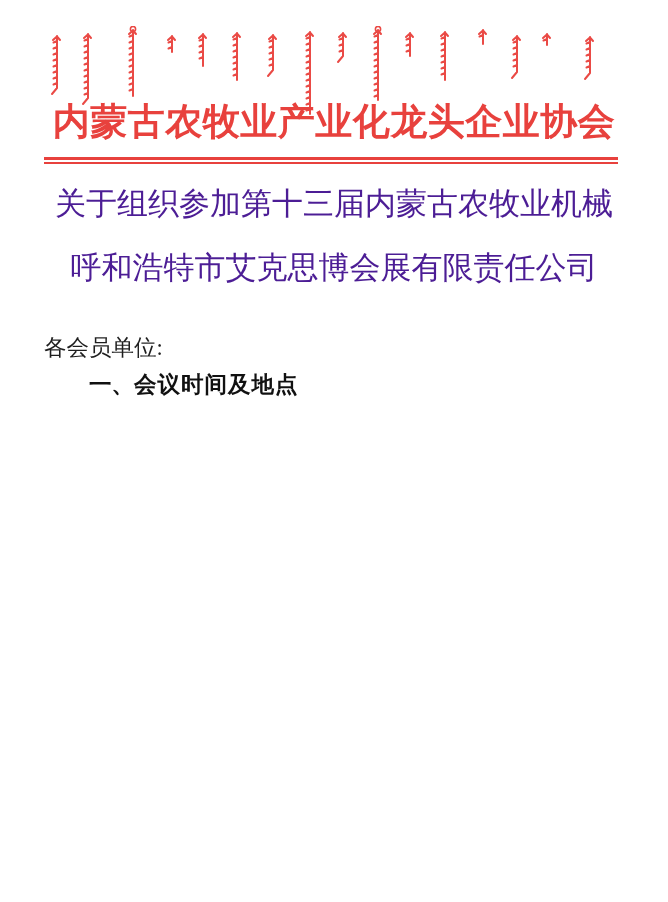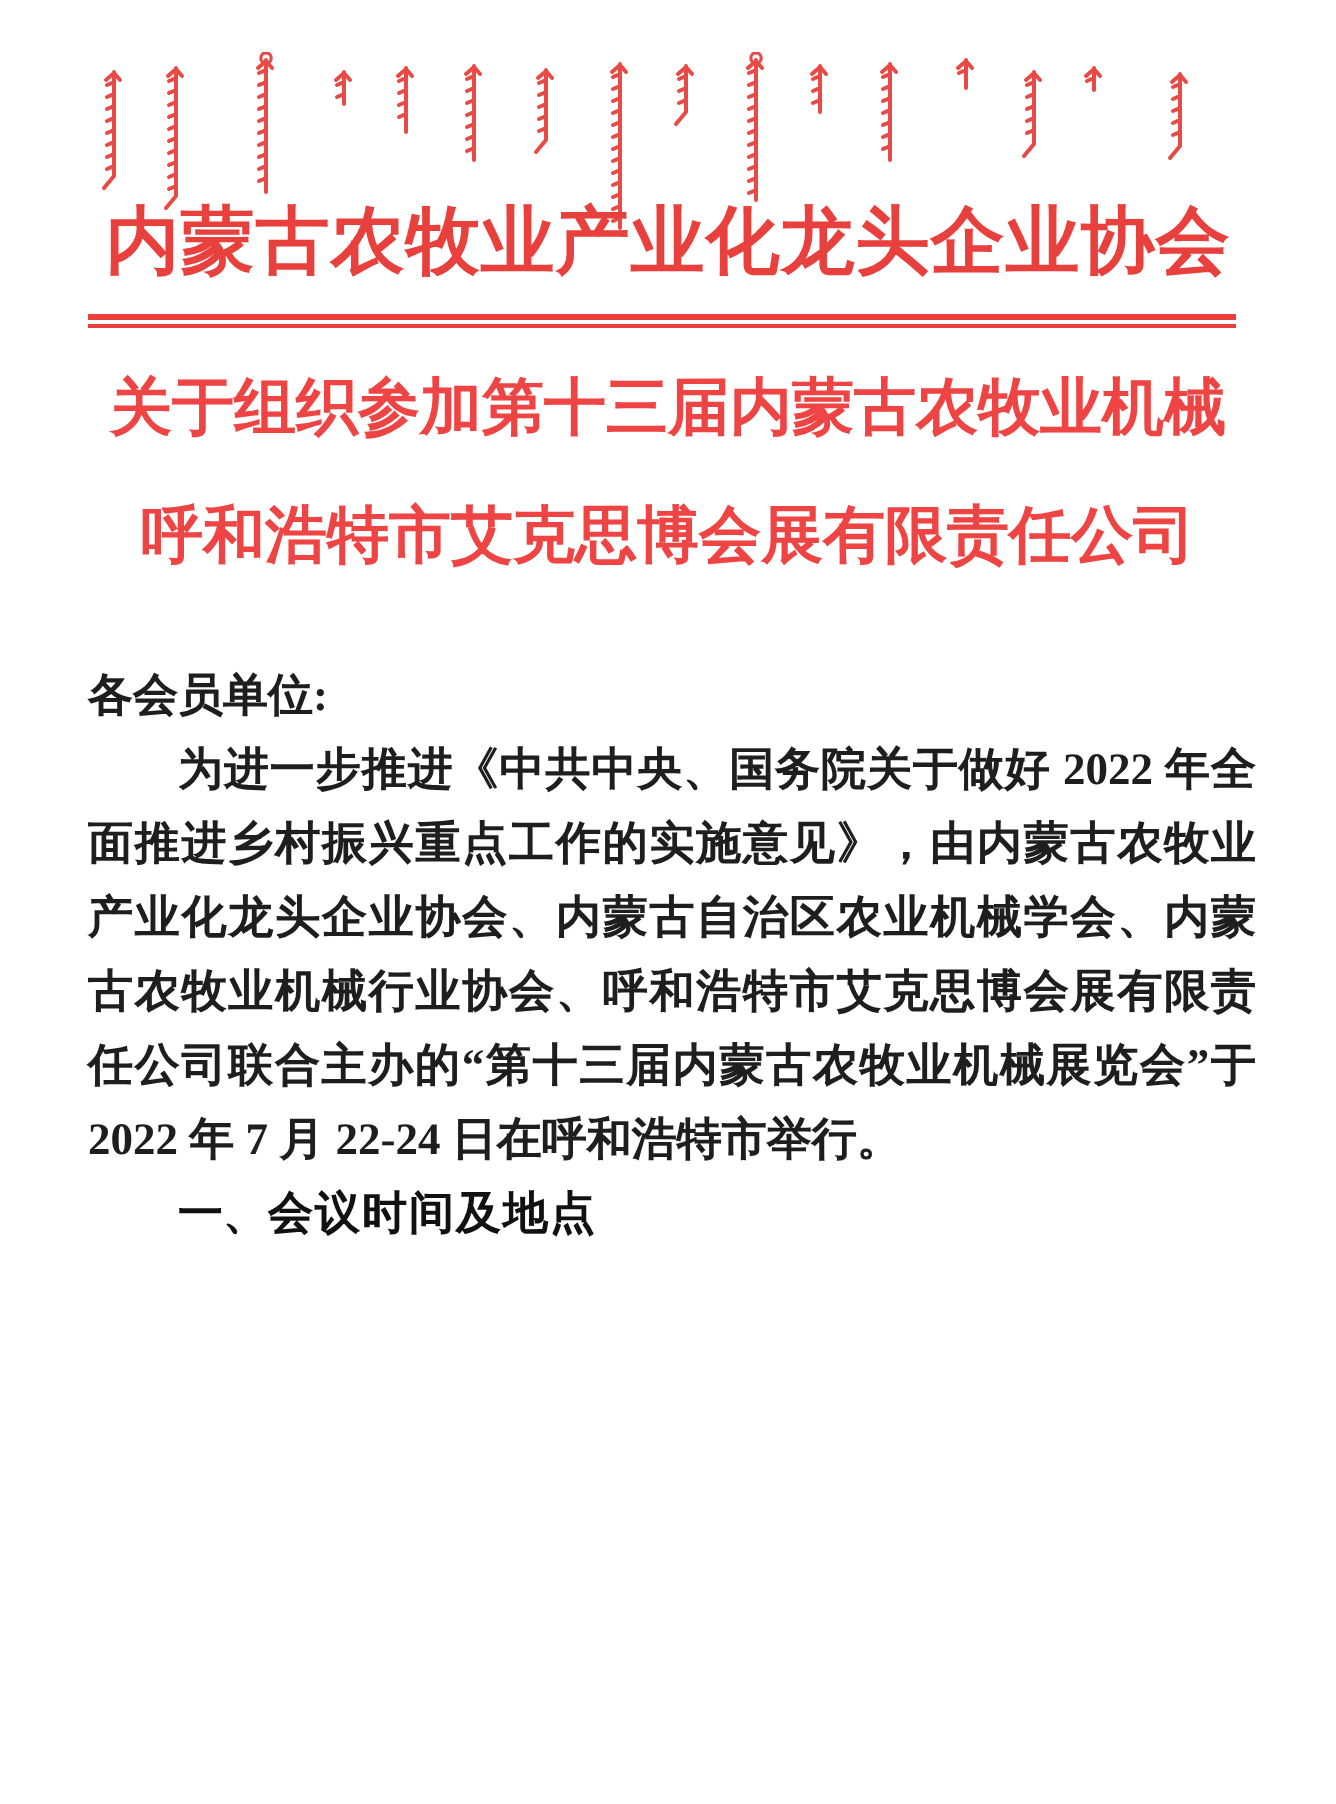--- a/index.html
+++ b/index.html
@@ -39,43 +39,43 @@
   }
   .rule-top    { height: 3px; }
   .rule-gap    { height: 2px; background: #ffffff; }
   .rule-bottom { height: 1.5px; }
   .doc-title {
     position: absolute;
     top: 184px;
     left: 0;
     right: 0;
     text-align: center;
-    color: #ef4444;
-    font-weight: bold;
+    color: #4c1d95;
+    font-weight: normal;
     font-size: 31px;
     font-family: "Liberation Serif", "DejaVu Serif", serif;
   }
   .doc-title .t-line {
     line-height: 40px;
     margin-bottom: 24px;
     white-space: nowrap;
   }
   .body-text {
     position: absolute;
     top: 329px;
     left: 44px;
     width: 584px;
     color: #1e1e1e;
     font-size: 22.5px;
     line-height: 37px;
     text-align: justify;
     text-justify: inter-ideograph;
     font-family: "Liberation Serif", "DejaVu Serif", serif;
   }
-  .body-text p { margin: 0; font-weight: bold; }
+  .body-text p { margin: 0; }
   .para { text-indent: 2em; }
   .section-heading {
     text-indent: 2em;
     font-weight: bold;
     color: #111111;
   }
   .section-heading .sh-label {
     font-family: "Liberation Sans", "DejaVu Sans", sans-serif;
     letter-spacing: 1px;
   }
@@ -116,17 +116,16 @@
     <div class="rule-bottom" style="background: rgb(232, 65, 61);"></div>
   </div>
 
   <div class="doc-title">
     <div class="t-line">关于组织参加第十三届内蒙古农牧业机械</div>
     <div class="t-line">呼和浩特市艾克思博会展有限责任公司</div>
   </div>
 
   <div class="body-text">
     <p class="salutation">各会员单位:</p>
-    <p class="para">为进一步推进《中共中央、国务院关于做好 2022 年全面推进乡村振兴重点工作的实施意见》，由内蒙古农牧业产业化龙头企业协会、内蒙古自治区农业机械学会、内蒙古农牧业机械行业协会、呼和浩特市艾克思博会展有限责任公司联合主办的“第十三届内蒙古农牧业机械展览会”于 2022 年 7 月 22-24 日在呼和浩特市举行。</p>
     <p class="section-heading"><span>一、</span><span class="sh-label">会议时间及地点</span></p>
   </div>
 
 </div>
 
 </body></html>

